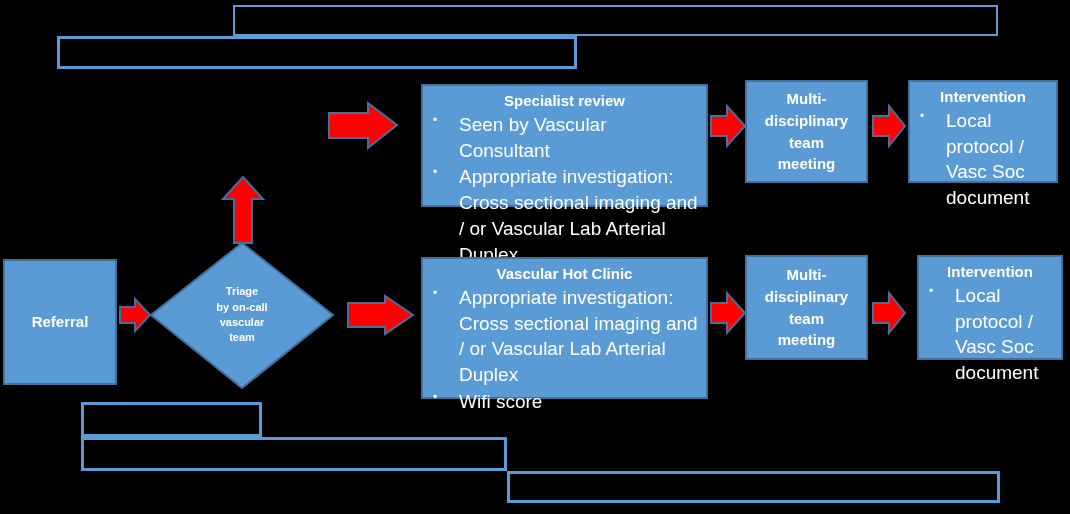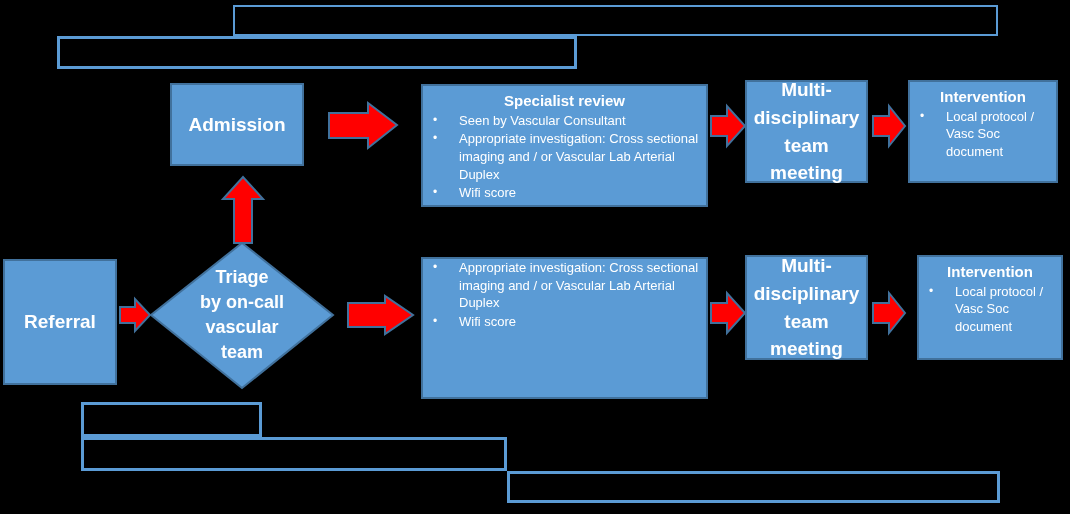--- a/index.html
+++ b/index.html
@@ -18,43 +18,43 @@
     border: 3px solid #5B9BD5; background: transparent;
   }
   .obox.thin { border-width: 2px; }
   .node {
     position: absolute; box-sizing: border-box;
     background: #5B9BD5; border: 2px solid #41719C;
     color: #FFFFFF;
   }
   .center-label {
     display: flex; align-items: center; justify-content: center;
-    font-weight: bold; font-size: 19px; text-align: center;
+    font-weight: bold; font-size: 15px; text-align: center;
     white-space: pre-line; line-height: 1.45;
   }
   .node-title {
     font-weight: bold; font-size: 15px; text-align: center;
     margin: 6px 4px 1px 4px; line-height: 1.25;
   }
   ul.bullets {
     margin: 0; padding: 0 4px 0 0; list-style: none;
   }
   ul.bullets li {
     position: relative; padding-left: 36px;
-    font-size: 13px; line-height: 1.36; margin: 0 0 1px 0;
+    font-size: 19px; line-height: 1.36; margin: 0 0 1px 0;
   }
   ul.bullets li::before {
     content: "\2022"; position: absolute; left: 10px; top: 0;
     font-size: 12px;
   }
   .narrow li { padding-left: 28px; }
   .narrow li::before { left: 8px; }
   .diamond-text {
     position: absolute; display: flex; align-items: center; justify-content: center;
-    color: #fff; font-weight: bold; font-size: 18px; text-align: center;
+    color: #fff; font-weight: bold; font-size: 11px; text-align: center;
     white-space: pre-line; line-height: 1.4; background: transparent; border: none;
   }
 </style>
 </head>
 <body>
 
 <div class="canvas">
 
   <svg class="layer" width="1070" height="514" viewBox="0 0 1070 514">
 
@@ -78,34 +78,32 @@
 
   <div class="node center-label" style="left:3px; top:259px; width:114px; height:126px;">
     <span>Referral</span>
   </div>
 
   <div class="diamond-text" style="left:177px; top:252px; width:130px; height:126px;">Triage
 by on-call
 vascular
 team</div>
 
-  <div class="node center-label" style="left:170px; top:83px; width:134px; height:83px;">
-    <span>Admission</span>
-  </div>
 
   <div class="node" style="left:421px; top:84px; width:287px; height:123px;">
     <div class="node-title">Specialist review</div>
     <ul class="bullets">
         <li>Seen by Vascular Consultant</li>
         <li>Appropriate investigation: Cross sectional imaging and / or Vascular Lab Arterial Duplex</li>
         <li>Wifi score</li>
       </ul>
   </div>
 
   <div class="node" style="left:421px; top:257px; width:287px; height:142px;">
+    <div class="node-title">Vascular Hot Clinic</div>
     <ul class="bullets">
         <li>Appropriate investigation: Cross sectional imaging and / or Vascular Lab Arterial Duplex</li>
         <li>Wifi score</li>
       </ul>
   </div>
 
   <div class="node center-label" style="left:745px; top:80px; width:123px; height:103px;">
     <span>Multi-
 disciplinary
 team

